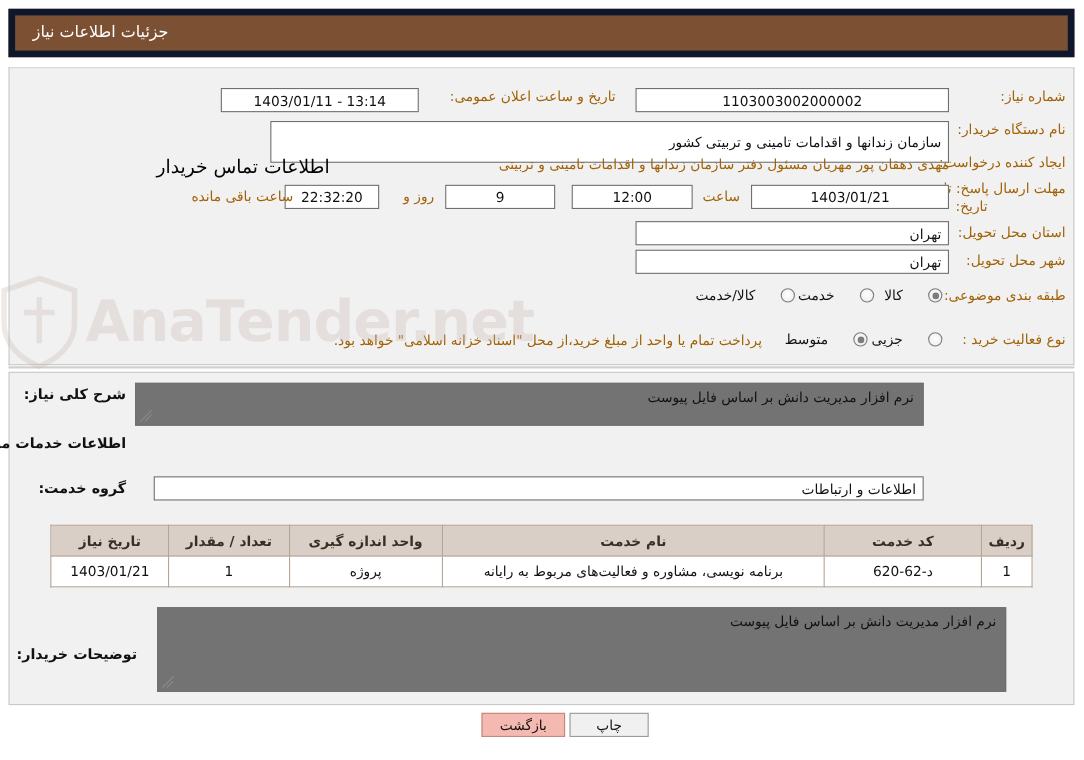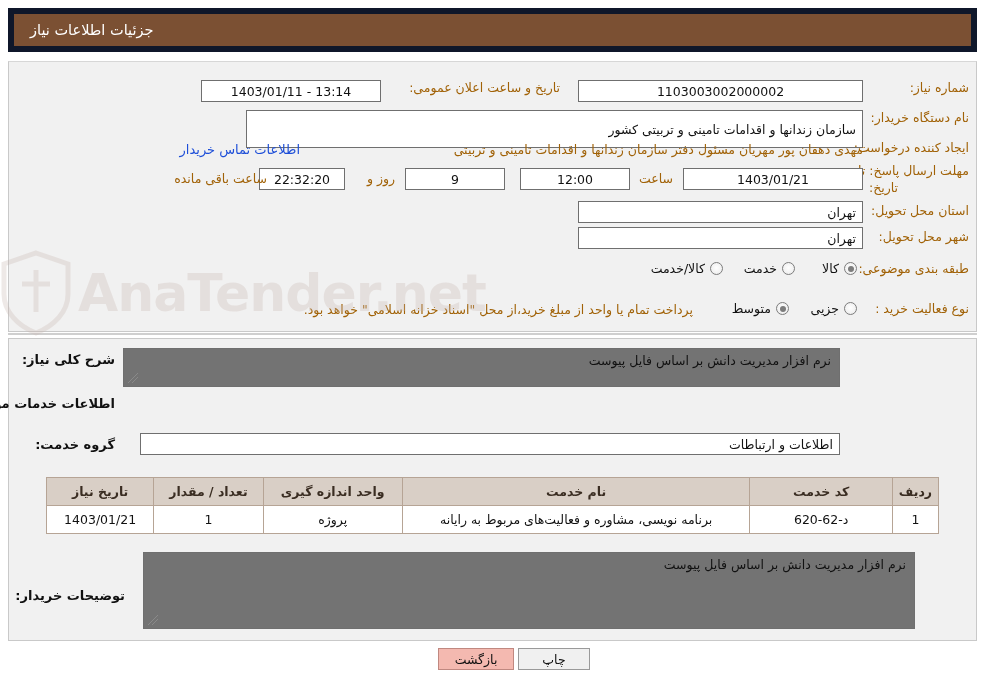--- a/index.html
+++ b/index.html
@@ -79,21 +79,21 @@
     display: flex;
     align-items: center;
     padding: 0 6px;
     overflow: hidden;
     white-space: nowrap;
   }
   .field.center { justify-content: center; }
   .field.right  { justify-content: flex-start; }
 
   
-  .radio-wrap { display: flex; align-items: center; gap: 5px; }
+  .radio-wrap { display: flex; align-items: center; gap: 23px; }
   .radio {
     width: 13px; height: 13px;
     border-radius: 50%;
     border: 1px solid #7d7d7d;
     background: radial-gradient(circle at 50% 45%, #ffffff 0%, #f2f2f2 60%, #e2e2e2 100%);
     position: relative;
     flex: 0 0 auto;
   }
   .radio.checked::after {
     content: "";
@@ -177,22 +177,22 @@
     left: 518px; top: 648px; width: 72px;
   }
   #btn-back {
     background: #f4b9b0;
     border: 1px solid #c08880;
     left: 438px; top: 648px; width: 76px;
   }
 
   
   .contact-link {
-    color: #1d4ed8;
-    font-size: 13px;
+    color: #000000;
+    font-size: 17px;
     text-decoration: none;
     cursor: pointer;
     white-space: nowrap;
   }
 
   
   .watermark {
     position: absolute;
     left: 0; top: 225px;
     width: 985px; height: 135px;

